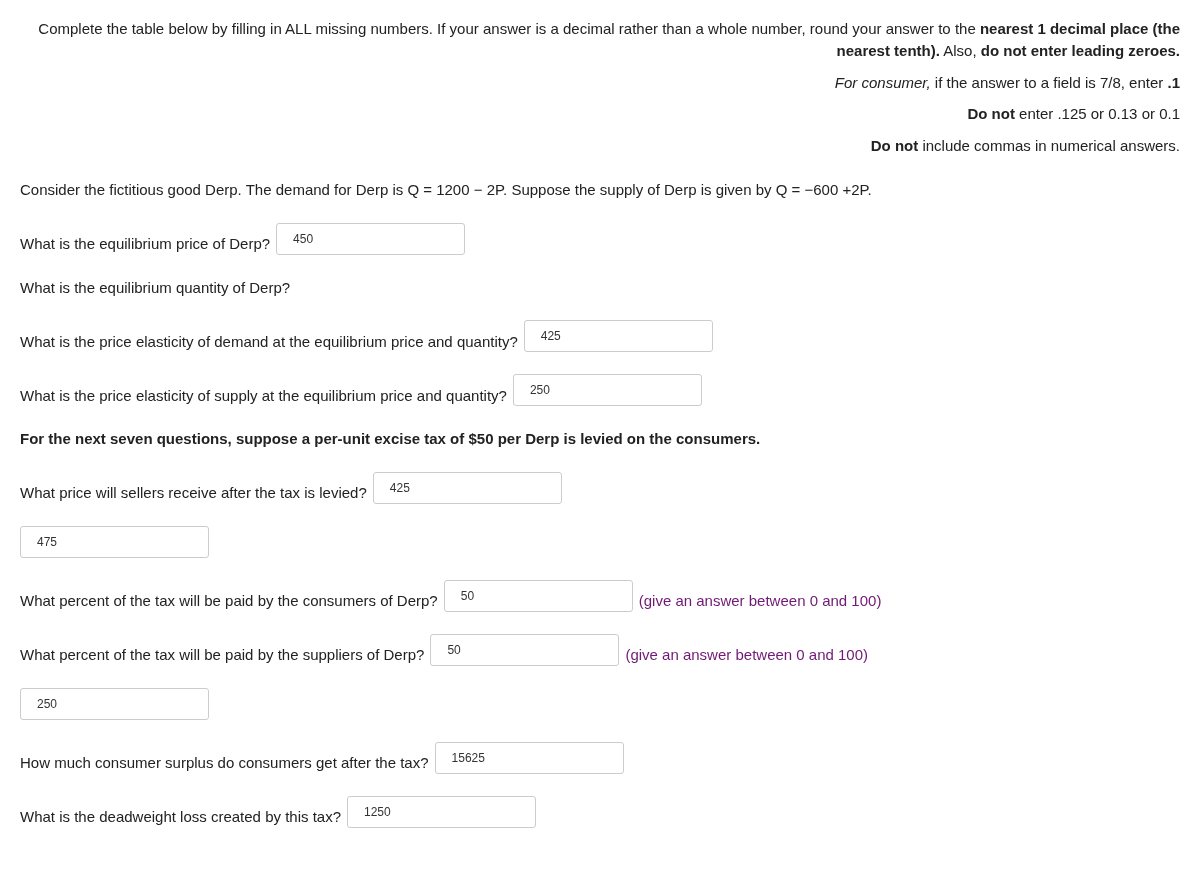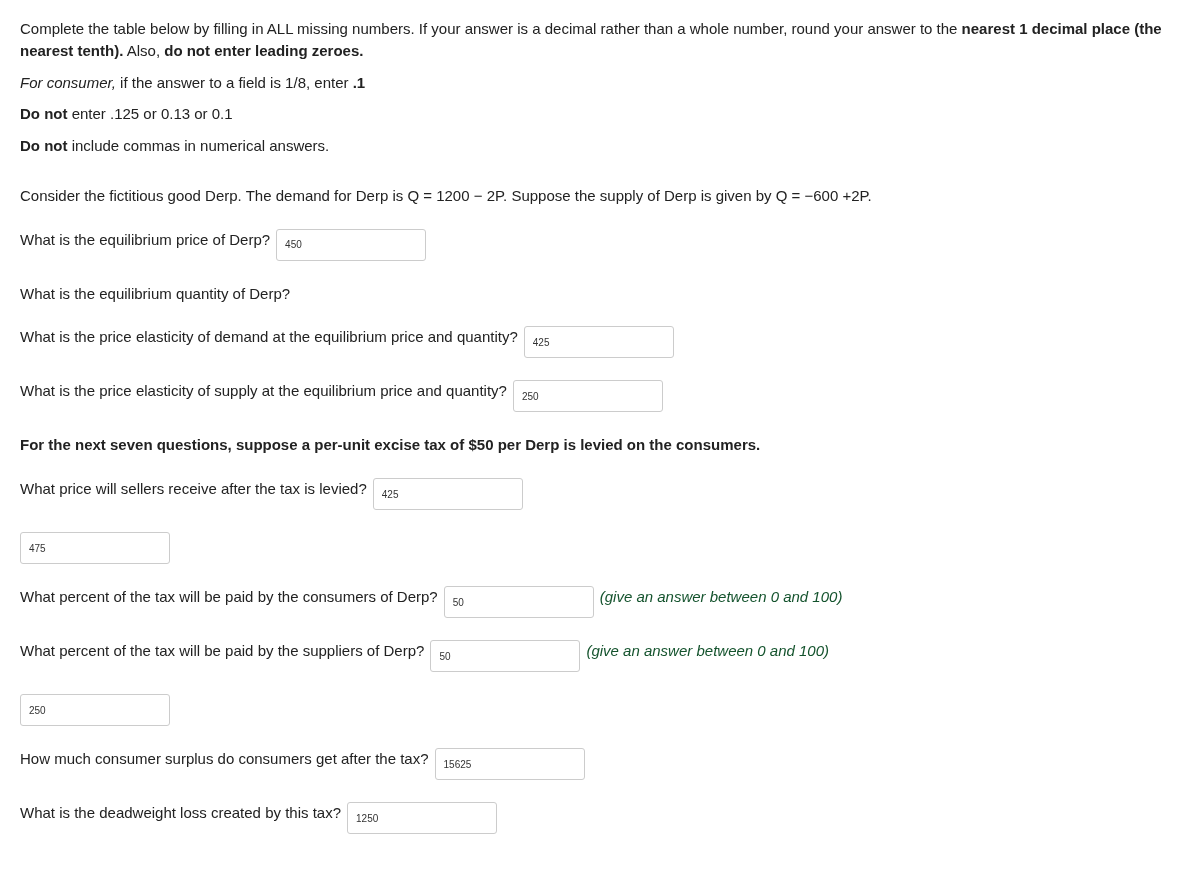--- a/index.html
+++ b/index.html
@@ -4,53 +4,53 @@
 <style>
   body {
     font-family: "Helvetica Neue", Helvetica, Arial, sans-serif;
     font-size: 15px;
     color: #222;
     margin: 0;
     padding: 18px 20px;
     line-height: 1.45;
     background: #fff;
   }
-  .instructions p { margin: 0 0 10px 0; }
+  .instructions p { margin: 0 0 10px 0; text-align: right; }
   .bold { font-weight: 700; }
   .italic { font-style: italic; }
-  .block { margin-top: 28px; }
+  .block { margin-top: 22px; }
   .qrow {
     margin: 22px 0;
     display: flex;
     flex-wrap: wrap;
-    align-items: flex-start;
+    align-items: flex-end;
     gap: 6px;
   }
   .qrow .label { white-space: normal; }
   input[type="text"] {
     border: 1px solid #ccc;
     border-radius: 3px;
-    padding: 5px 8px;
-    font-size: 10px;
+    padding: 5px 16px;
+    font-size: 12px;
     min-width: 130px;
     height: 20px;
     color: #333;
   }
-  .suffix { color: #14532d; font-style: italic; }
+  .suffix { color: #701a75; }
   .section-head { font-weight: 700; }
 </style>
 </head>
 <body>
 
 <div class="instructions">
   <p>
     <span>Complete the table below by filling in ALL missing numbers. If your answer is a decimal rather than a whole number, round your answer to the </span><span class="bold">nearest 1 decimal place (the nearest tenth).</span><span> Also, </span><span class="bold">do not enter leading zeroes.</span>
   </p>
   <p>
-    <span class="italic">For consumer,</span><span> if the answer to a field is 1/8, enter </span><span class="bold">.1</span>
+    <span class="italic">For consumer,</span><span> if the answer to a field is 7/8, enter </span><span class="bold">.1</span>
   </p>
   <p>
     <span class="bold">Do not</span><span> enter .125  or  0.13  or  0.1</span>
   </p>
   <p>
     <span class="bold">Do not</span><span> include commas in numerical answers.</span>
   </p>
 </div>
 
 <div class="block">

